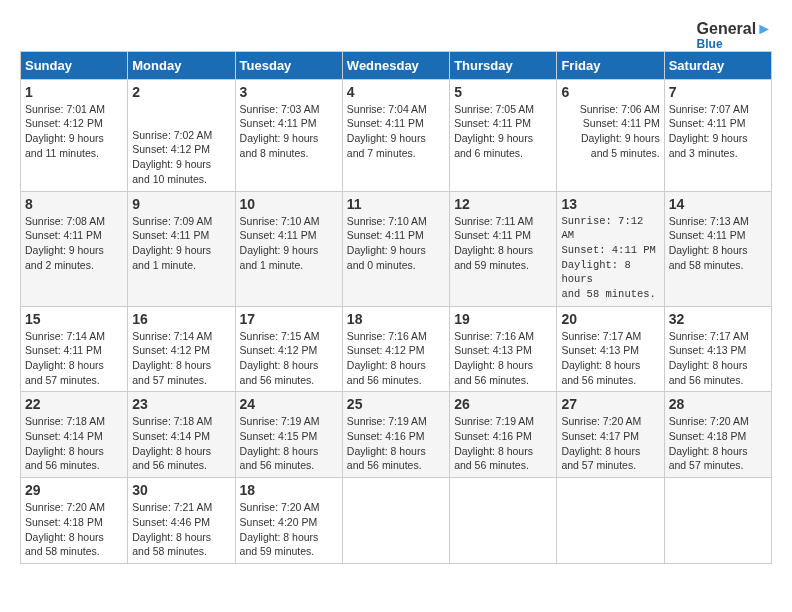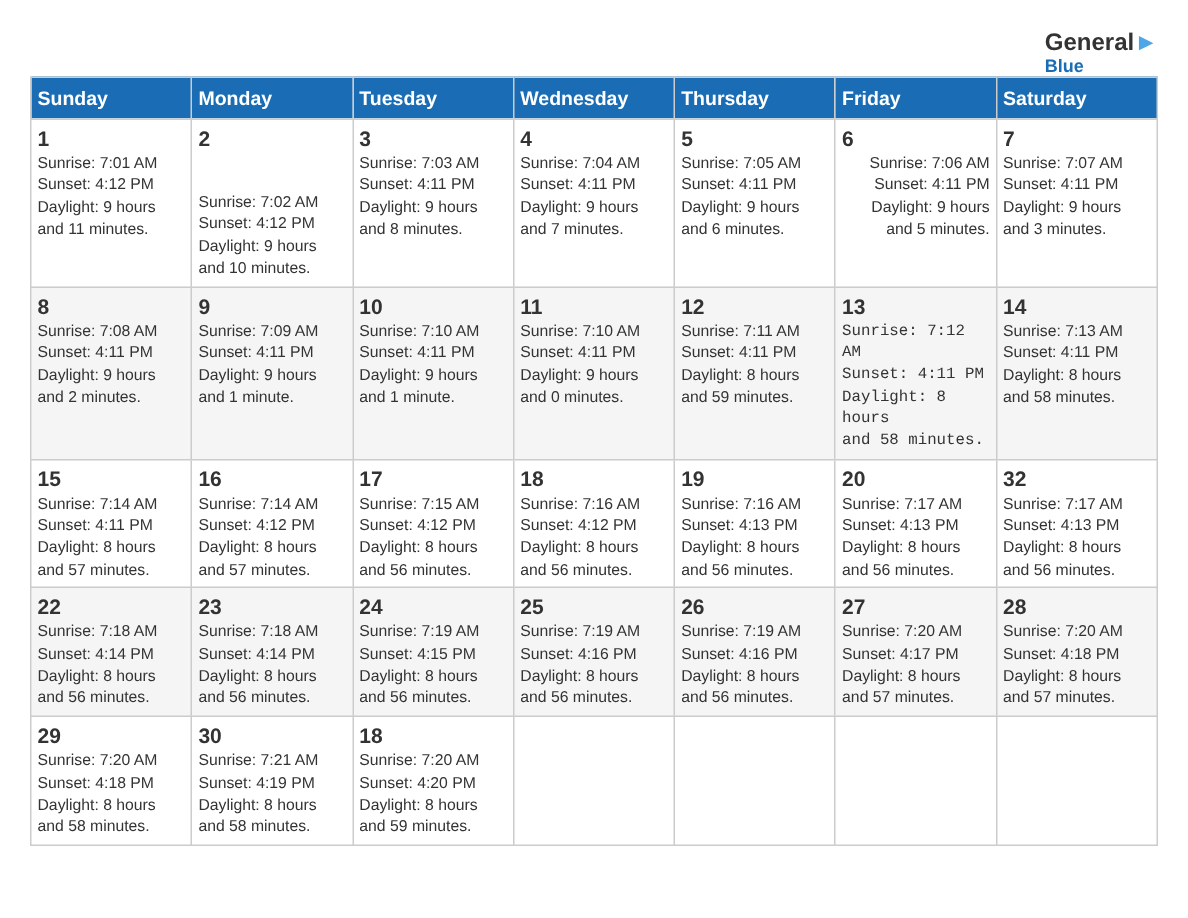--- a/index.html
+++ b/index.html
@@ -314,21 +314,21 @@
           <td>
             <span class="day-number">29</span>
             <div class="day-info" style="white-space: pre-line;">Sunrise: 7:20 AM
 Sunset: 4:18 PM
 Daylight: 8 hours
 and 58 minutes.</div>
           </td>
           <td>
             <span class="day-number">30</span>
             <div class="day-info" style="white-space: pre-line;">Sunrise: 7:21 AM
-Sunset: 4:19 PM
+Sunset: 4:46 PM
 Daylight: 8 hours
 and 58 minutes.</div>
           </td>
           <td>
             <span class="day-number">18</span>
             <div class="day-info" style="white-space: pre-line;">Sunrise: 7:20 AM
 Sunset: 4:20 PM
 Daylight: 8 hours
 and 59 minutes.</div>
           </td>

